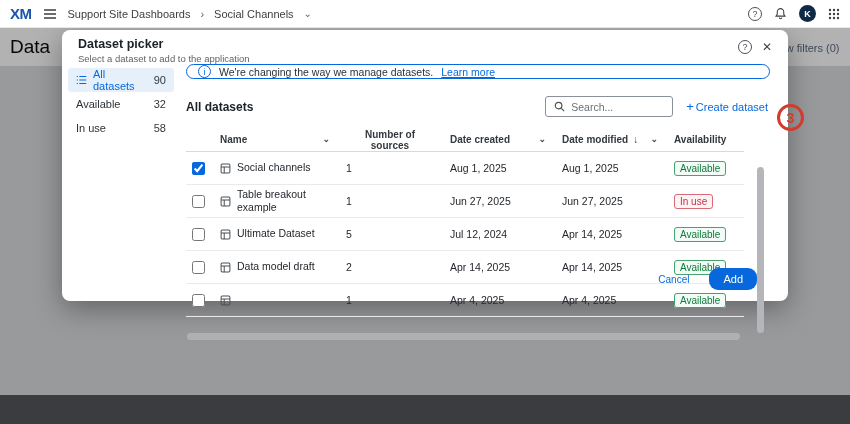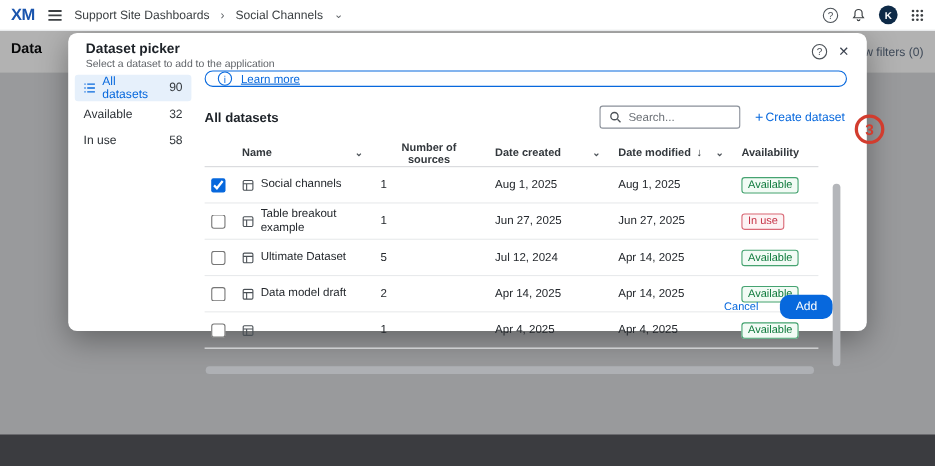--- a/index.html
+++ b/index.html
@@ -18,21 +18,21 @@
   .breadcrumb .chev { font-size:10px; color:#5f6368; line-height:6px; }
   .topbar-right { margin-left:auto; display:flex; align-items:center; gap:12px; }
   .q-circle { width:14px; height:14px; border:1px solid #4b5157; border-radius:50%;
               font-size:9px; color:#4b5157; display:flex; align-items:center; justify-content:center; }
   .avatar { width:17px; height:17px; border-radius:50%; background:#0e2a47; color:#fff;
             font-size:9px; display:flex; align-items:center; justify-content:center; font-weight:bold; }
 
   
   .page { position:absolute; left:0; right:0; top:28px; bottom:0; background:#dcdde0; }
   .page-header { position:relative; height:38px; background:#fff; }
-  .page-title { position:absolute; left:10px; top:8px; font-size:13px; font-weight:bold; color:#0b0c0e; }
+  .page-title { position:absolute; left:10px; top:8px; font-size:19px; font-weight:normal; color:#0b0c0e; }
   .filters { position:absolute; left:770px; top:14px; font-size:11px; color:#5b6b80; white-space:nowrap; cursor:pointer; }
   .page-footer { position:absolute; left:0; right:0; bottom:0; height:29px; background:#55575c; }
   .overlay { position:absolute; left:0; right:0; top:28px; bottom:0; background:rgba(0,0,0,0.30); z-index:10; }
 
   
   .modal { position:absolute; left:62px; top:30px; width:726px; height:271px; background:#fff;
            border-radius:8px; box-shadow:0 8px 28px rgba(0,0,0,0.35); z-index:20;
            display:flex; flex-direction:column; }
   .modal-header { position:relative; padding:7px 16px 0 16px; height:32px; flex:none; }
   .modal-title { font-size:12.5px; font-weight:bold; color:#1d2228; }
@@ -174,20 +174,21 @@
         </div>
         <div class="side-item">
           <span class="lbl">In use</span>
           <span class="cnt">58</span>
         </div>
       </aside>
 
       <div class="main">
         <div class="banner">
           <span class="info-icon">i</span>
+          <span>We're changing the way we manage datasets.</span>
           <span class="lnk">Learn more</span>
         </div>
 
         <div class="list-header">
           <span class="list-title">All datasets</span>
           <div class="search">
             <span style="display:flex;">
               <svg width="11" height="11" viewBox="0 0 12 12" fill="none" stroke="#4b5157" stroke-width="1.3">
                   <circle cx="5" cy="5" r="3.6"></circle>
                   <path d="M8 8l3 3"></path>

